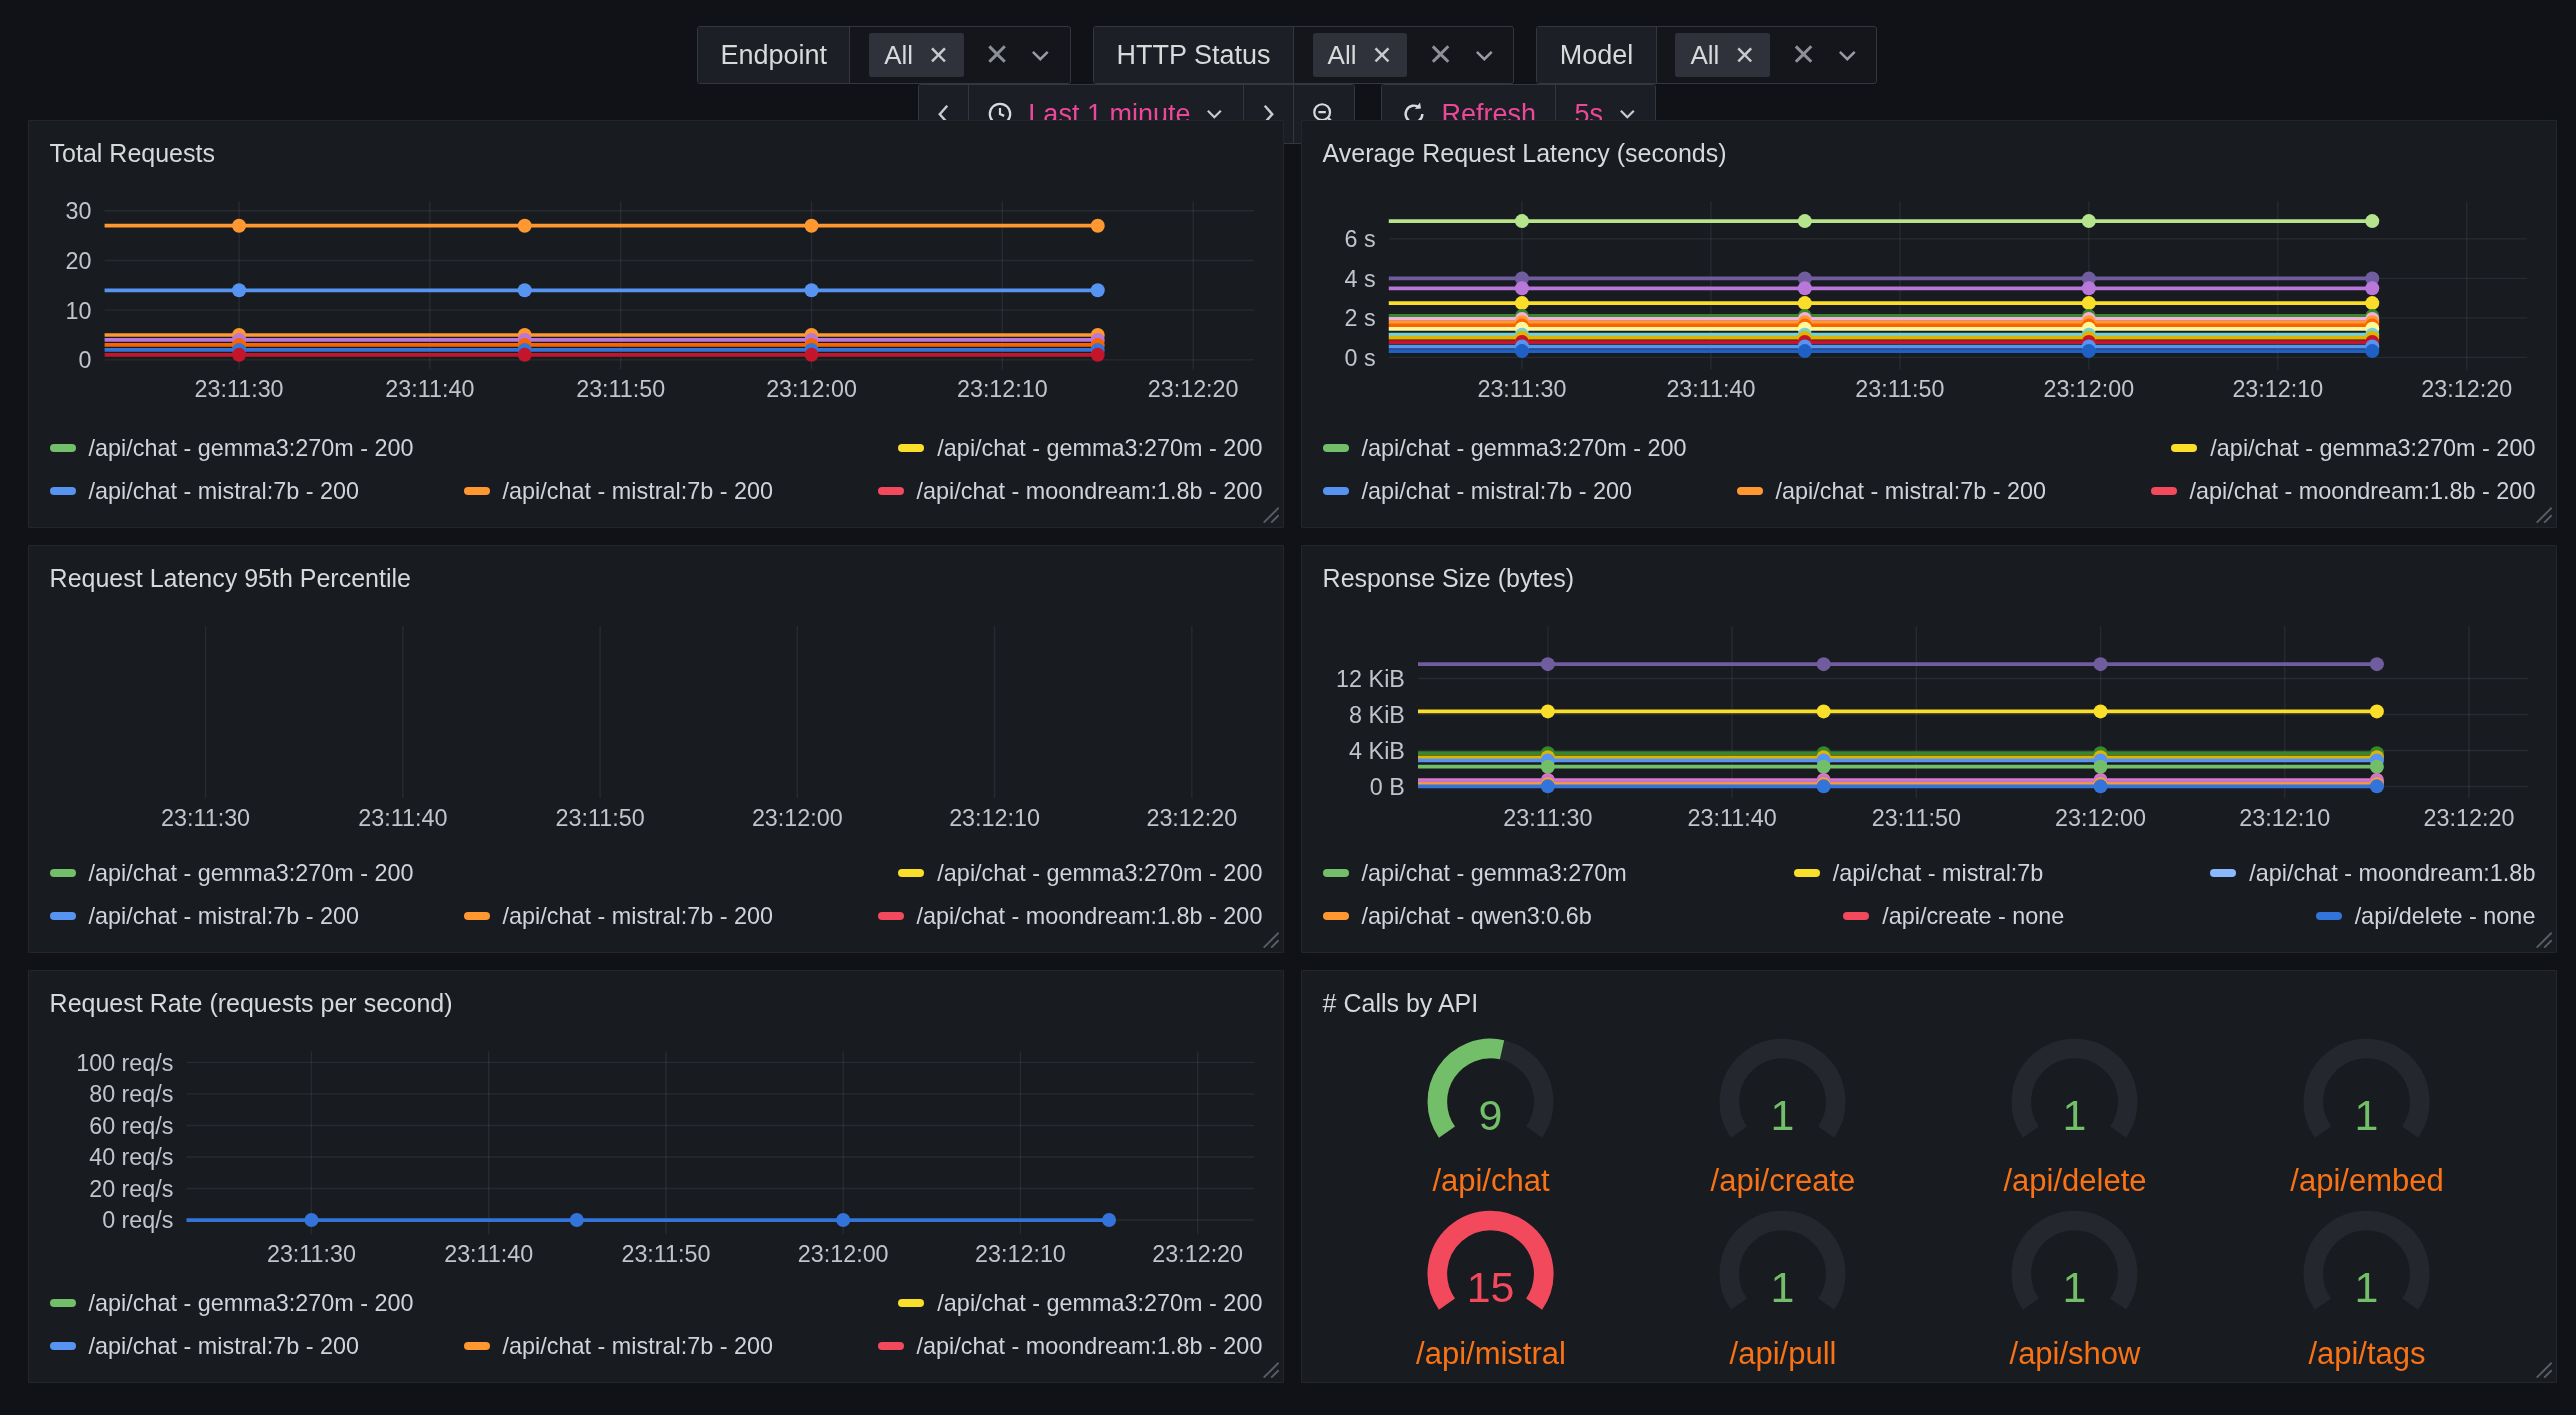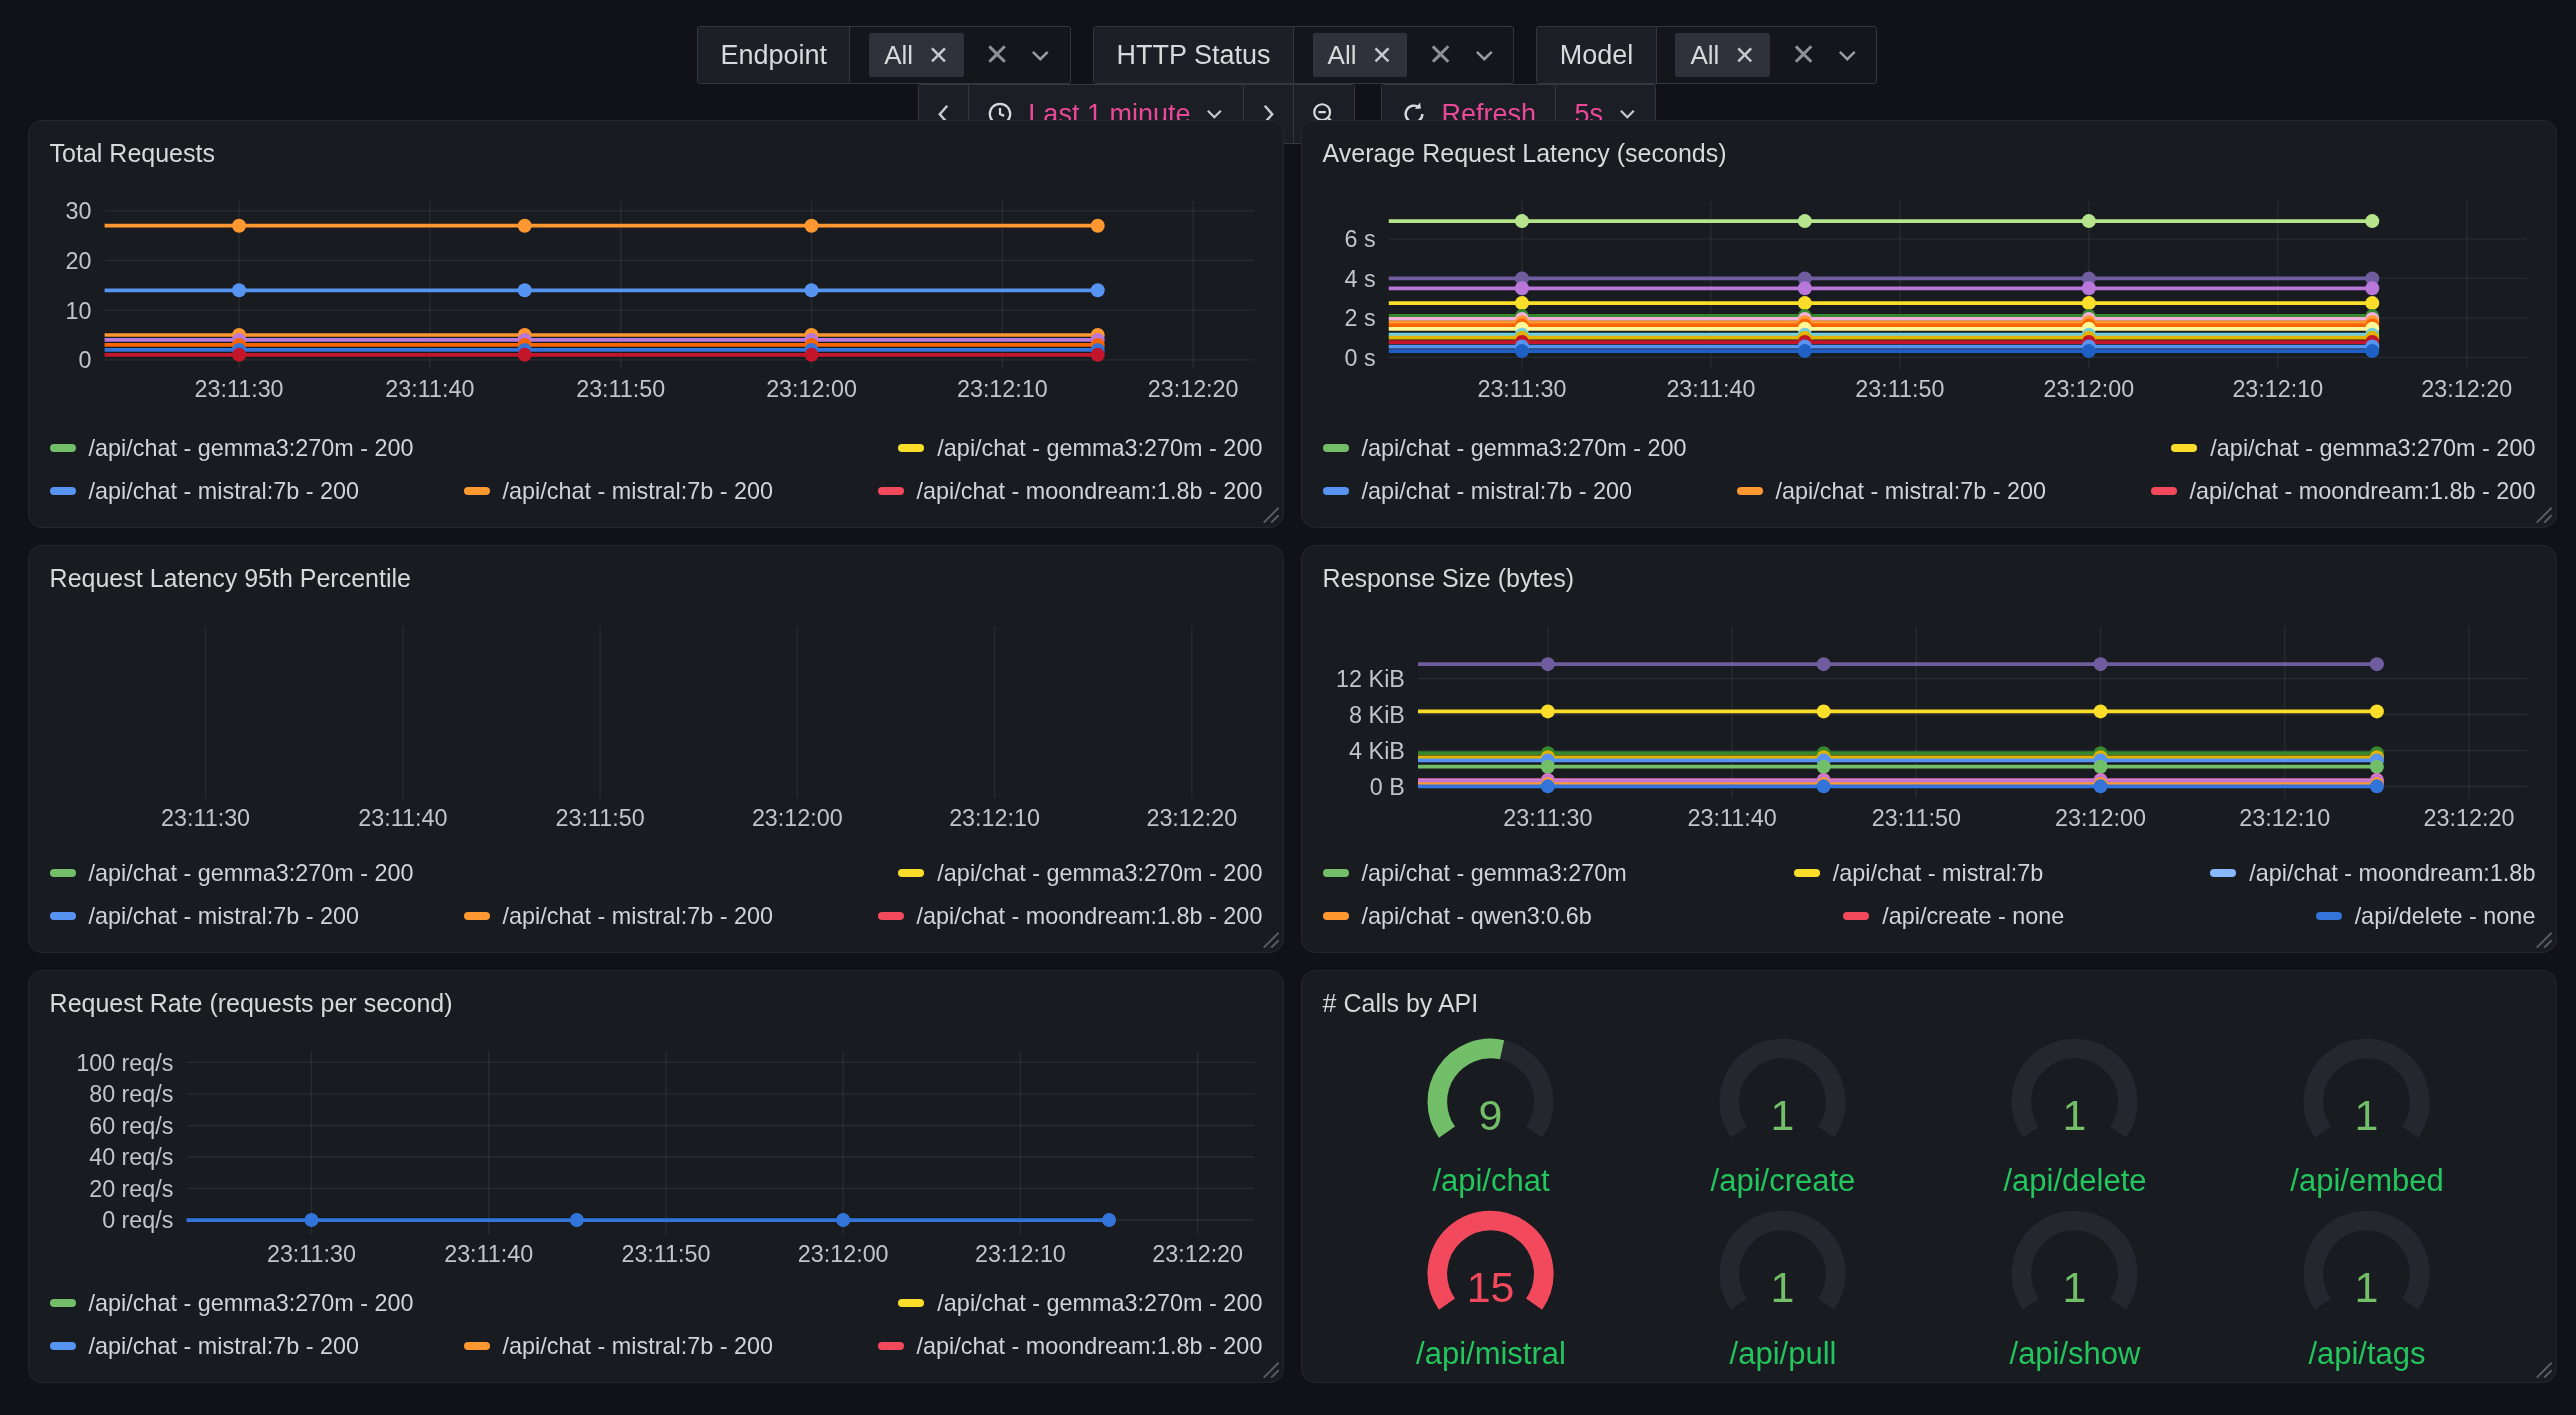--- a/index.html
+++ b/index.html
@@ -18,32 +18,32 @@
   .chip .chip-x{font-size:25px;color:#C9CACF;line-height:1;}
   .clear-x{color:#8E9097;font-size:30px;line-height:1;cursor:pointer;}
   .icon-svg{display:block;}
   .time-controls{display:flex;gap:26px;}
   .btn-group{display:flex;border:1.4px solid #34373E;border-radius:2.8px;overflow:hidden;background:#1B1E24;}
   .tbtn{display:flex;align-items:center;gap:15px;background:#1B1E24;padding:0 18.7px;height:58px;box-sizing:border-box;border:none;border-left:1.4px solid #34373E;font-size:27px;color:#ec4899;font-family:inherit;cursor:pointer;white-space:nowrap;}
   .btn-group .tbtn:first-child{border-left:none;}
   .tbtn.narrow{padding:0 17px;}
   
   .grid{display:grid;grid-template-columns:1256px 1256px;grid-template-rows:408px 408px 413px;gap:17px;margin:36px 28px 0 28px;}
-  .panel{background:#181B1F;border:1.4px solid #24262C;border-radius:14px;padding:11.2px 15px;box-sizing:border-box;position:relative;display:flex;flex-direction:column;}
+  .panel{background:#181B1F;border:1.4px solid #24262C;border-radius:1px;padding:11.2px 15px;box-sizing:border-box;position:relative;display:flex;flex-direction:column;}
   .panel-title{font-size:25px;font-weight:500;color:#D8D9DA;padding:5.6px 3.7px 0 5.6px;line-height:1.2;}
   svg.chart{display:block;margin-top:24px;}
   .legend{margin-top:auto;padding:0 5.6px 11.2px 5.6px;}
   .legend-row{display:flex;gap:34px;margin-top:16px;align-items:center;flex-wrap:nowrap;justify-content:space-between;}
   .legend-item{display:flex;align-items:center;gap:13px;font-size:23.4px;color:#D2D3DA;cursor:pointer;white-space:nowrap;}
   .swatch{width:26px;height:8.4px;border-radius:4.2px;flex:0 0 auto;}
   .resize-handle{position:absolute;right:3.7px;bottom:3.7px;cursor:nwse-resize;}
   
   .gauge-grid{flex:1;display:grid;grid-template-columns:repeat(4,1fr);grid-template-rows:repeat(2,1fr);place-items:center;padding:9.3px 28px 15px 28px;}
   .gauge-cell{display:flex;flex-direction:column;align-items:center;}
-  .gauge-label{font-size:31px;color:#22c55e;margin-top:-3.7px;text-align:center;}
+  .gauge-label{font-size:31px;color:#f97316;margin-top:-3.7px;text-align:center;}
 </style>
 </head>
 <body>
 
 <div class="toolbar">
   <div class="filters">
 
     <div class="filter">
       <div class="filter-label">Endpoint</div>
       <div class="filter-input">

